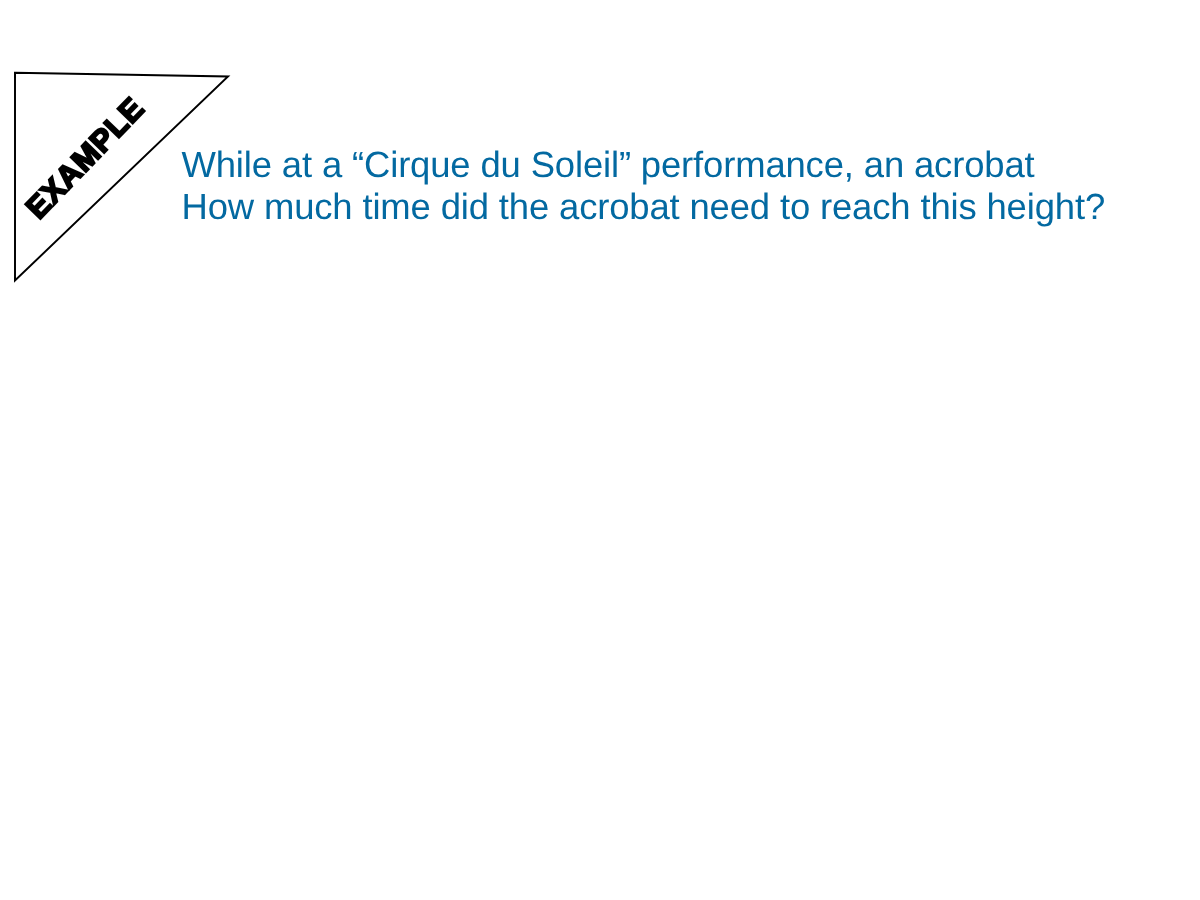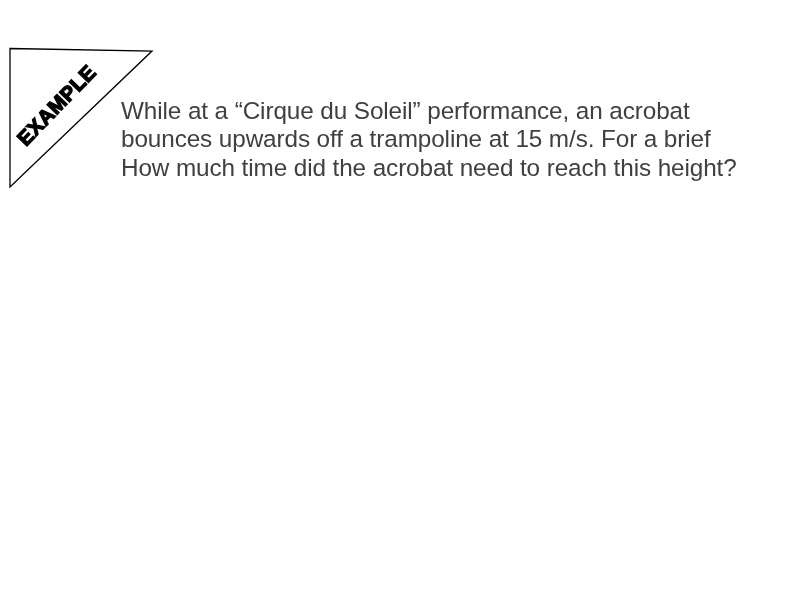--- a/index.html
+++ b/index.html
@@ -30,21 +30,21 @@
     font-size: 20.5px;
     letter-spacing: 0.5px;
     fill: #000000;
     stroke: #000000;
     stroke-width: 1.4px;
   }
   .problem {
     position: absolute;
     left: 121px;
     top: 97px;
-    color: #404040;
+    color: #0369a1;
     font-size: 24.3px;
     line-height: 28.4px;
     letter-spacing: -0.1px;
     white-space: nowrap;
   }
   .problem .line {
     height: 28.4px;
   }
   .problem .line.emphasized {
     text-decoration: underline;
@@ -57,17 +57,16 @@
 
 <div class="slide">
 
   <svg class="banner" viewBox="0 0 170 200" width="170" height="200" aria-hidden="true">
     <polygon points="10,48.5 152,51 10,187" fill="#ffffff" stroke="#000000" stroke-width="1.3"></polygon>
     <text class="banner-label-text" transform="translate(26,147) rotate(-46)">EXAMPLE</text>
   </svg>
 
   <div class="problem">
     <div class="line">While at a “Cirque du Soleil” performance, an acrobat</div>
-    <div class="line">bounces upwards off a trampoline at 15 m/s. For a brief</div>
     <div class="line">How much time did the acrobat need to reach this height?</div>
   </div>
 
 </div>
 
 </body></html>

